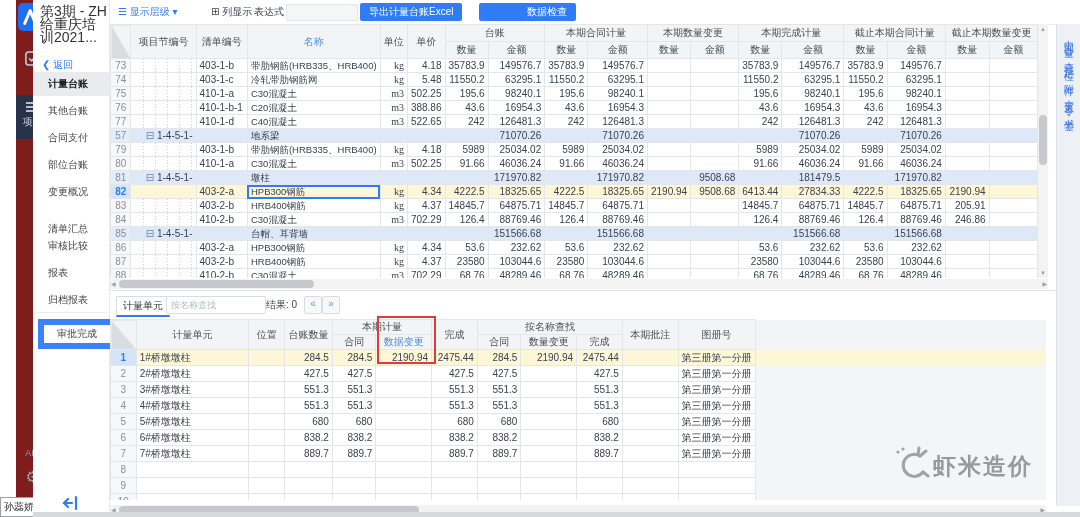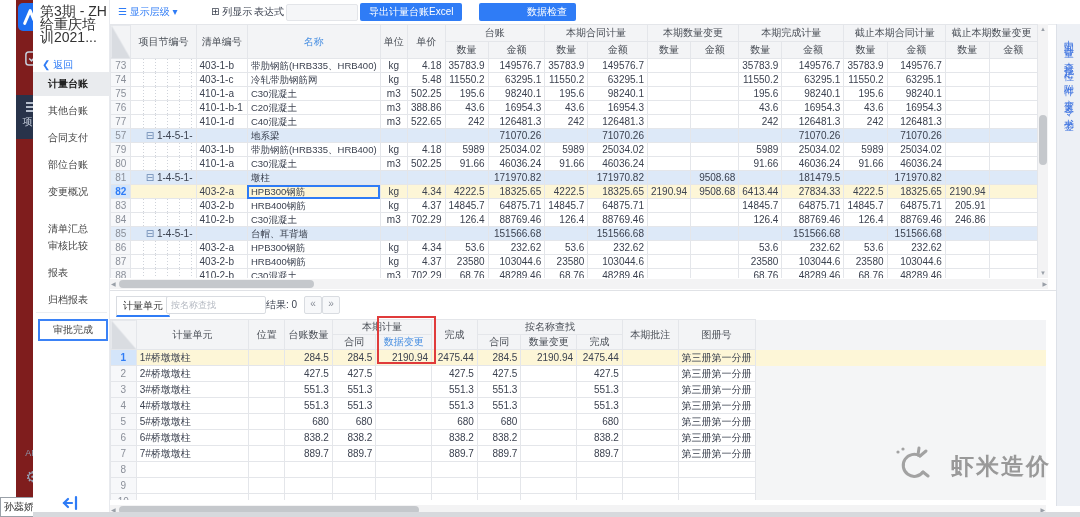--- a/index.html
+++ b/index.html
@@ -14,41 +14,41 @@
   #rail-api{left:0;top:448px;width:33px;text-align:center;color:#8d98ad;font-size:9px;}
   #rail-gear{left:0;top:468px;width:33px;text-align:center;color:#98a2b5;font-size:15px;}
   #userbox{left:0;top:497px;background:#fff;border:1px solid #9aa0a8;color:#333;font-size:10px;padding:2px 3px;white-space:nowrap;}
   
   #subnav{left:33px;top:0;width:77px;height:517px;background:#fff;border-right:1px solid #e8eaee;box-sizing:border-box;}
   #proj-title{left:40px;top:5px;width:68px;color:#333;font-size:14px;line-height:13px;}
   #back-link{left:42px;top:58px;color:#2f7cf6;font-size:10px;}
   .navitem{left:33px;width:84px;height:24px;line-height:24px;padding-left:15px;box-sizing:border-box;color:#444;font-size:10px;cursor:default;}
   .navitem.active{background:#e9ebee;color:#222;font-weight:bold;}
   #nav-divider{left:36px;top:312px;width:71px;border-top:1px solid #eceef1;}
-  #approve-btn{left:38px;top:319px;width:66px;height:18px;line-height:18px;text-align:center;border:2px solid #3b82f6;border-radius:0;color:#444;background:#fff;}
+  #approve-btn{left:38px;top:319px;width:66px;height:18px;line-height:18px;text-align:center;border:6px solid #3b82f6;border-radius:0;color:#444;background:#fff;}
   #exit-icon{left:62px;top:494px;}
   
   #main{left:110px;top:0;width:946px;height:517px;background:#fff;}
   #toolbar{left:0;top:0;width:946px;height:24px;border-bottom:1px solid #ebedf0;background:#fff;}
   .tbtn{position:absolute;top:3px;height:17px;line-height:17px;}
   #lvl-btn{left:8px;color:#2f7cf6;}
   #col-btn{left:101px;color:#3c4250;}
   #expr-label1{left:144px;color:#3c4250;}
   #expr-input1{left:176px;width:70px;height:15px;top:4px;background:#f5f6f8;border:1px solid #e3e5e9;border-radius:2px;}
   .bluebtn{position:absolute;top:3px;height:18px;line-height:18px;background:#2f7cf6;color:#fff;border-radius:2px;padding:0 9px;}
   #export-btn{left:250px;}
   #check-btn{left:369px;padding-left:48px;}
   
   table{border-collapse:collapse;table-layout:fixed;font-size:10px;}
   th,td{border:1px solid #e4e6ea;padding:0 3px;overflow:hidden;white-space:nowrap;box-sizing:border-box;}
   thead th{background:#f3f4f6;color:#4a4f57;font-weight:normal;height:17px;}
   td{height:13px;line-height:13px;}
   .rn{background:#f7f8fa;color:#8a8f99;text-align:center;}
   .num{text-align:right;}
-  .ctr{text-align:center;}
+  .ctr{text-align:right;font-family:Liberation Serif, serif;}
   tr.grp td{background:#dde9f8;}
   tr.grp td.rn{background:#e3edf9;}
   tr.sel td{background:#fdf6d7;}
   tr.sel td.rn{background:#d4e5fa;color:#2e7cf6;font-weight:bold;}
   .selcell{outline:2px solid #2e7cf6;outline-offset:-2px;}
   .bluehdr{color:#4a90e2;}
   .corner{background:linear-gradient(to top right,#d9dce1 49%,#f3f4f6 51%);}
   .namecell{font-size:9.5px;}
   .treebg{background-image:
     repeating-linear-gradient(to bottom,#cfd3da 0 1px,transparent 1px 3px),
@@ -83,21 +83,21 @@
   #bot-table thead th{height:15px;}
   #bot-table td{height:15px;line-height:15px;}
   .fillhead{background:#f3f4f6;border:none;border-left:1px solid #e4e6ea;}
   .fillcell{background:#f4f5f6;border:none;border-left:1px solid #e4e6ea;}
   #redbox{left:267px;top:316px;width:59px;height:48px;border:2px solid #e03b3b;box-sizing:border-box;pointer-events:none;}
   
   #sidepanel{left:1056px;top:24px;width:24px;height:482px;background:#edf0f5;border-left:1px solid #dde1e8;box-sizing:border-box;}
   .vitem{writing-mode:vertical-rl;color:#3f74e0;letter-spacing:3px;margin:8px auto 10px auto;display:block;text-align:center;width:14px;}
   
   #watermark{left:890px;top:440px;width:175px;height:52px;display:flex;align-items:center;color:#9b9b9b;}
-  #wm-text{font-size:23px;font-weight:bold;letter-spacing:2px;margin-left:21px;color:#999;}
+  #wm-text{font-size:23px;font-weight:bold;letter-spacing:2px;margin-left:3px;color:#999;}
   #bottombar{left:33px;top:512px;width:1047px;height:5px;background:#d7d9dd;}
 </style>
 </head>
 <body>
 
 <div class="abs" id="rail">
   <div class="abs" id="logo">
     <svg width="22" height="22" viewBox="0 0 24 24">
         <polyline points="4,19 10,5 14,15 20,4" fill="none" stroke="#fff" stroke-width="3.2" stroke-linecap="round" stroke-linejoin="round"></polyline>
       </svg>

